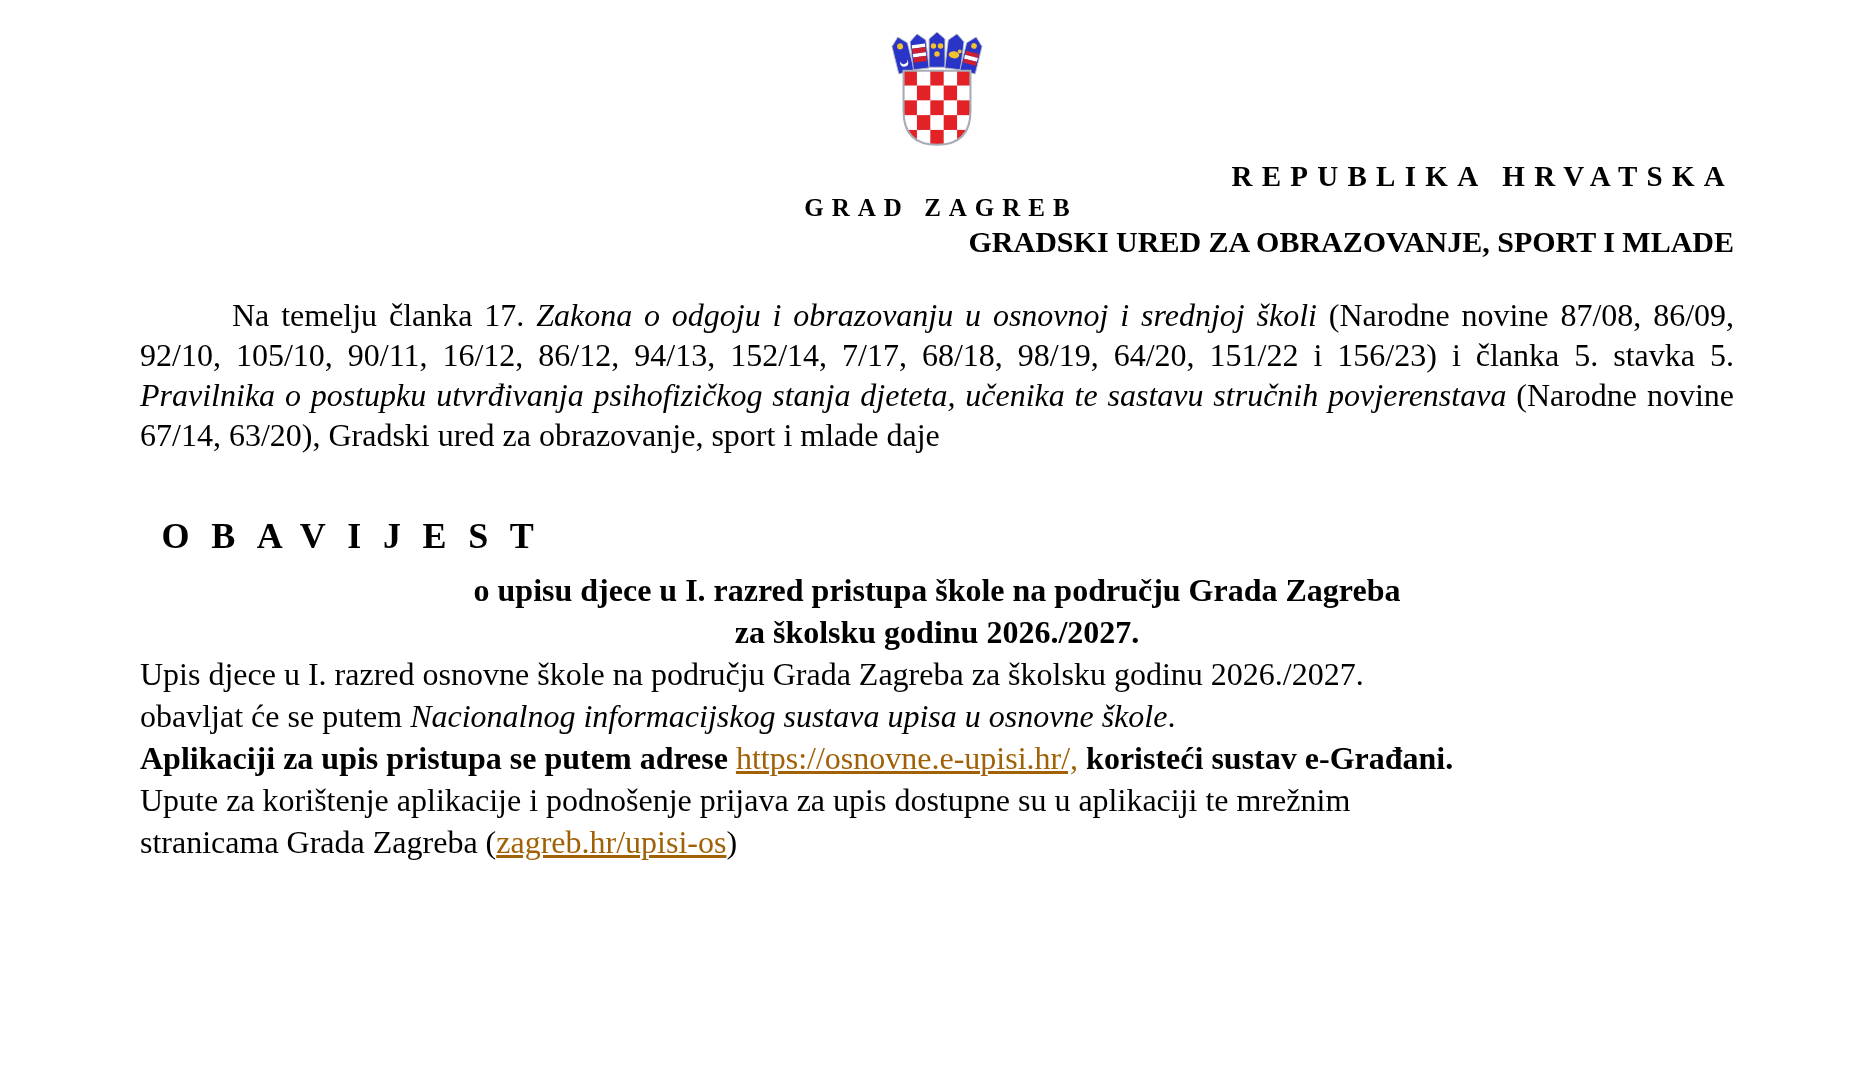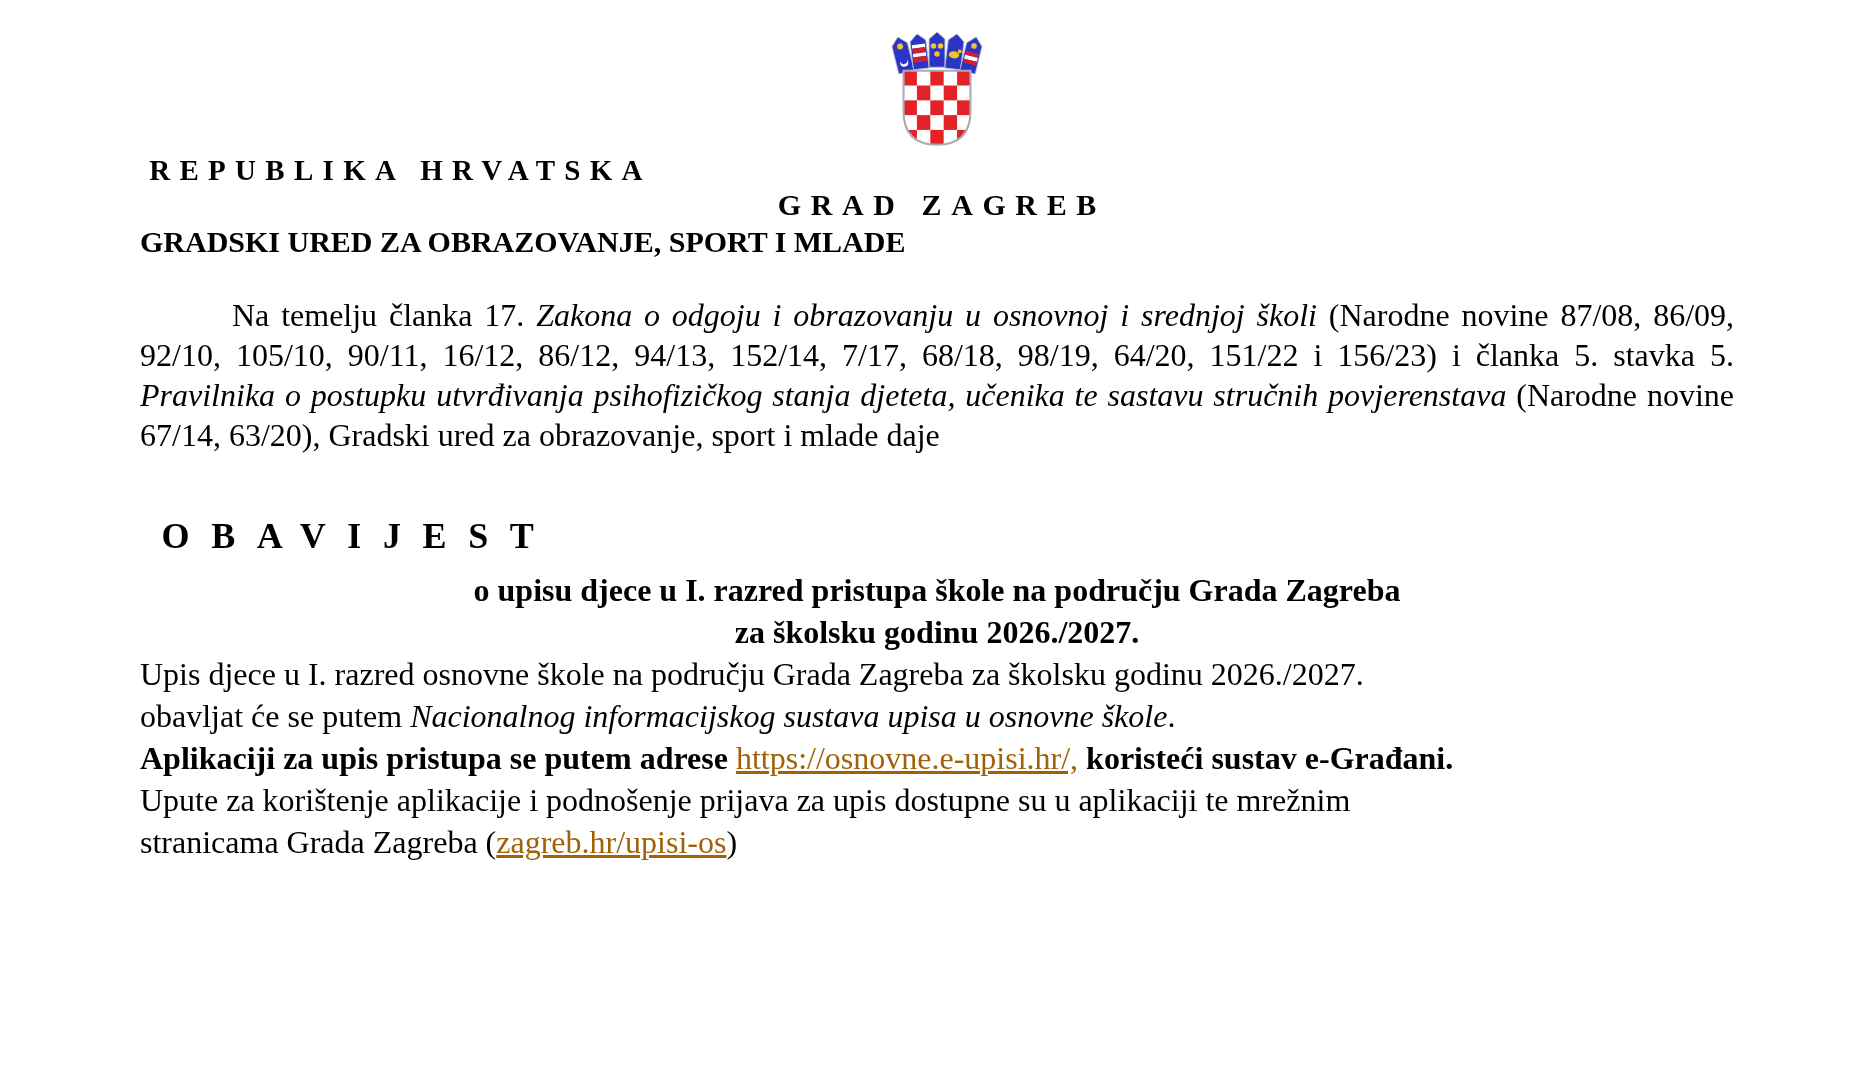--- a/index.html
+++ b/index.html
@@ -5,29 +5,29 @@
   html,body{margin:0;padding:0;background:#ffffff;}
   body{
     width:1874px;height:1080px;overflow:hidden;
     font-family:"Liberation Serif","DejaVu Serif",serif;
     color:#000;
   }
   .page{padding:32px 140px 0 140px;}
   .coa-wrap{text-align:center;}
   .coa-wrap svg{width:106px;height:118px;display:inline-block;}
   .hdr-country{
-    text-align:left;font-weight:bold;font-size:29px;
-    letter-spacing:0.32em;text-indent:0.32em;
+    text-align:right;font-weight:bold;font-size:29px;
+    letter-spacing:0.32em;text-indent:0.32em;margin-top:6px;
   }
   .hdr-city{
-    text-align:center;font-weight:bold;font-size:30px;
+    text-align:center;font-weight:bold;font-size:25px;
     letter-spacing:0.32em;text-indent:0.32em;margin-top:1px;
   }
   .hdr-office{
-    text-align:left;font-weight:bold;font-size:30px;margin-top:3px;
+    text-align:right;font-weight:bold;font-size:30px;margin-top:3px;
   }
   .intro{
     margin:36px 0 0 0;font-size:32px;line-height:40px;
     text-align:justify;text-indent:92px;
   }
   .notice-title{
     margin-top:60px;text-align:left;font-weight:bold;font-size:36px;
     letter-spacing:0.60em;text-indent:0.60em;
   }
   .subtitle{

